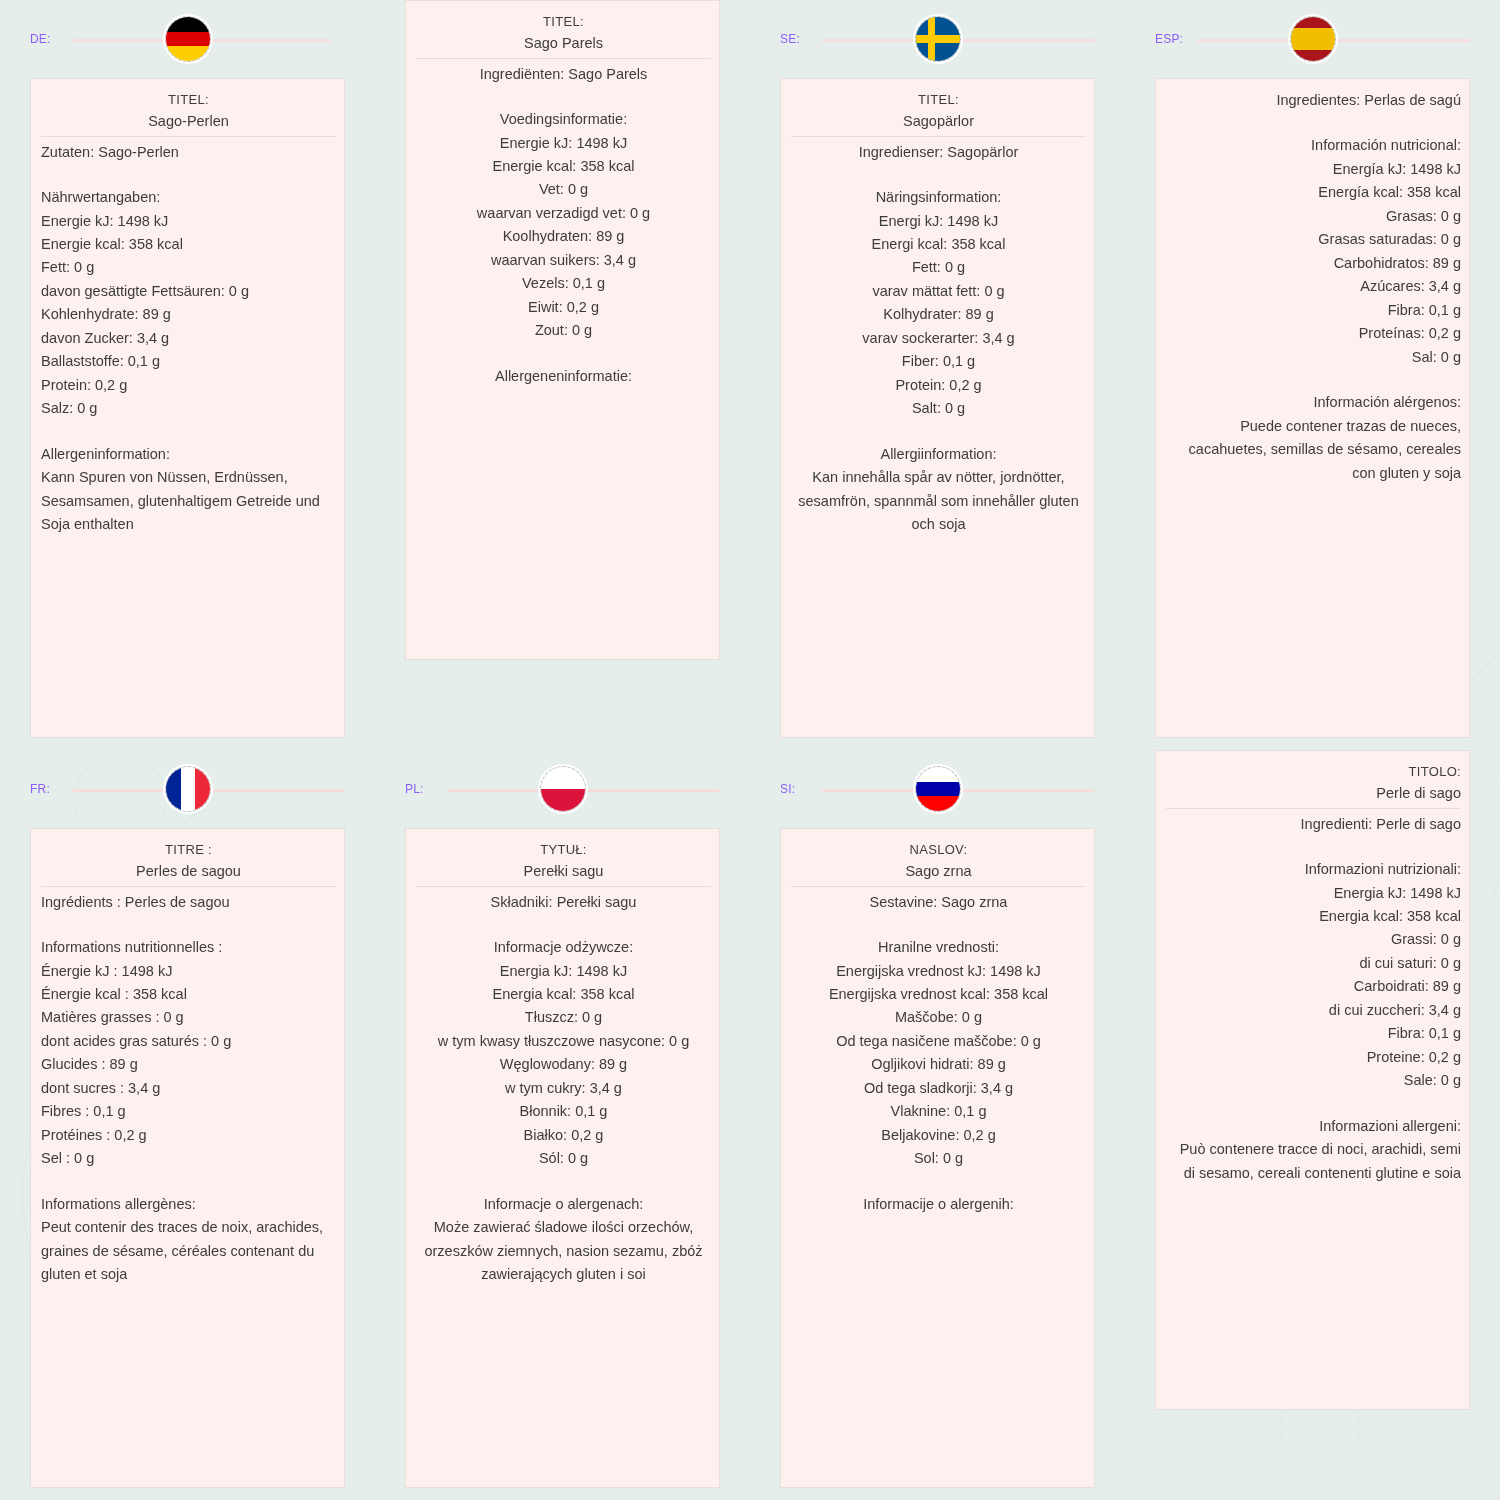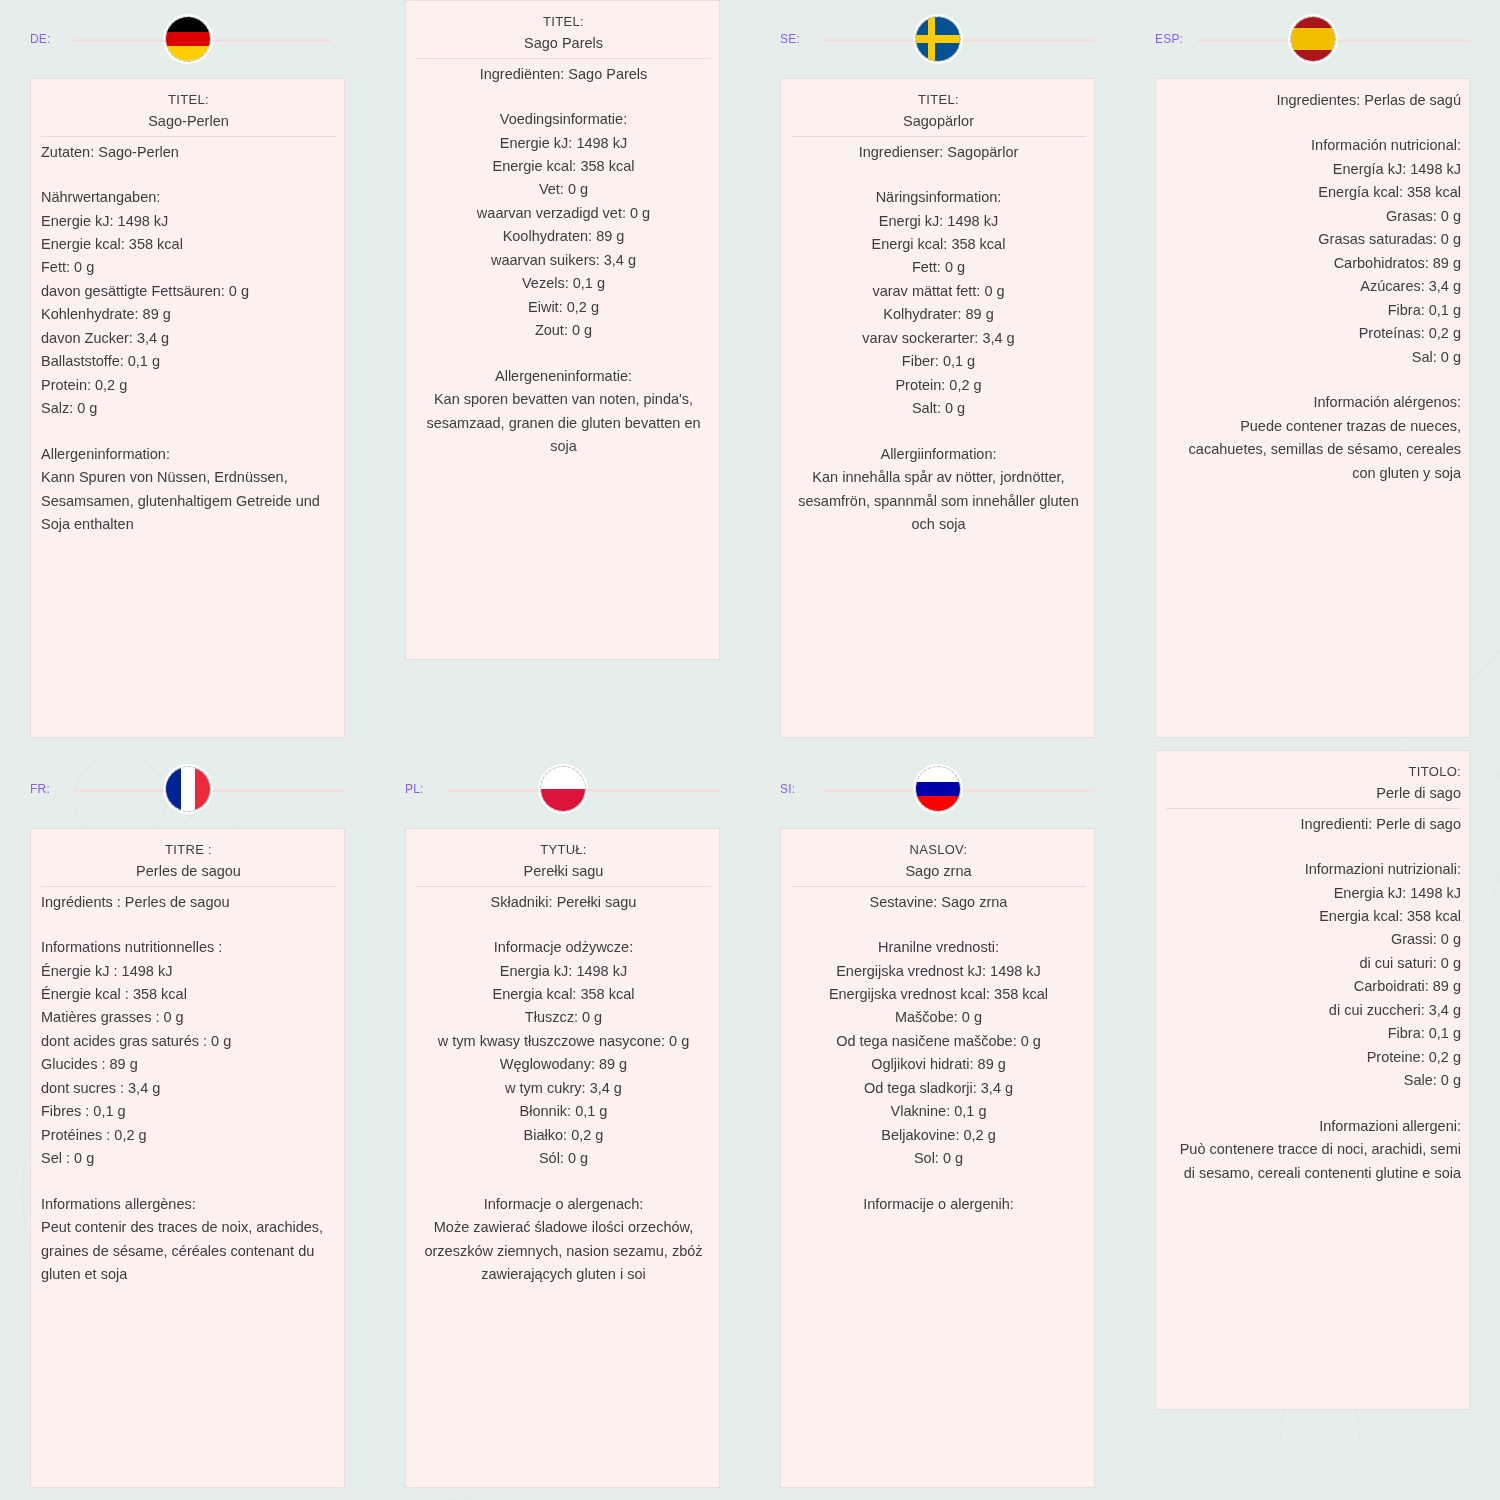--- a/index.html
+++ b/index.html
@@ -205,21 +205,20 @@
             <p>Vet: 0 g</p>
             <p>waarvan verzadigd vet: 0 g</p>
             <p>Koolhydraten: 89 g</p>
             <p>waarvan suikers: 3,4 g</p>
             <p>Vezels: 0,1 g</p>
             <p>Eiwit: 0,2 g</p>
             <p>Zout: 0 g</p>
           </div>
         <div class="spacer"></div>
         <p>Allergeneninformatie:</p>
-        <p>Kan sporen bevatten van noten, pinda's, sesamzaad, granen die gluten bevatten en soja</p>
       </div>
     </div>
   </div>
 
   <div class="cell">
     <div class="lang-header">
       <div class="lang-rule"></div>
       <div class="lang-code">SE:</div>
       <div class="flag flag-se">
           <span></span>

